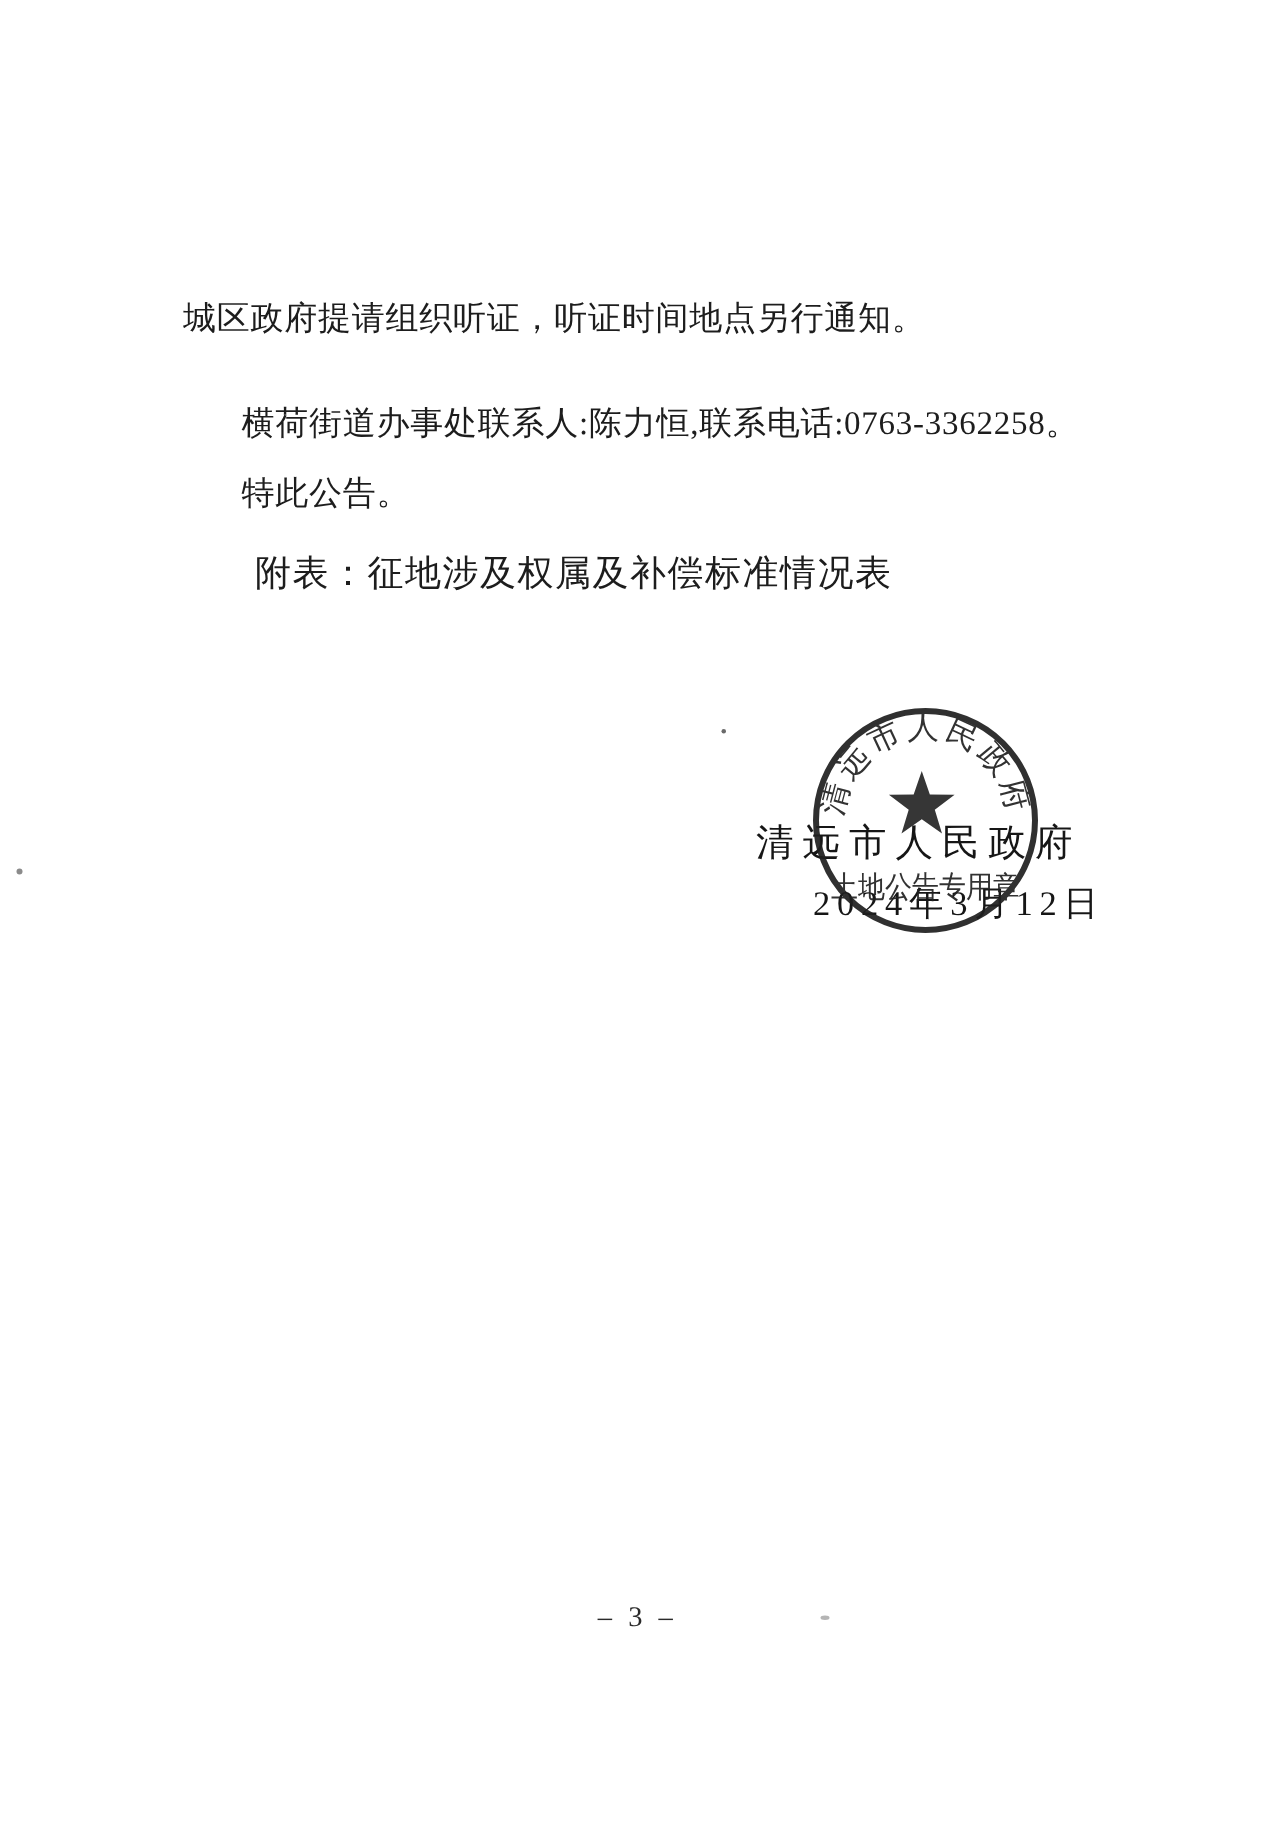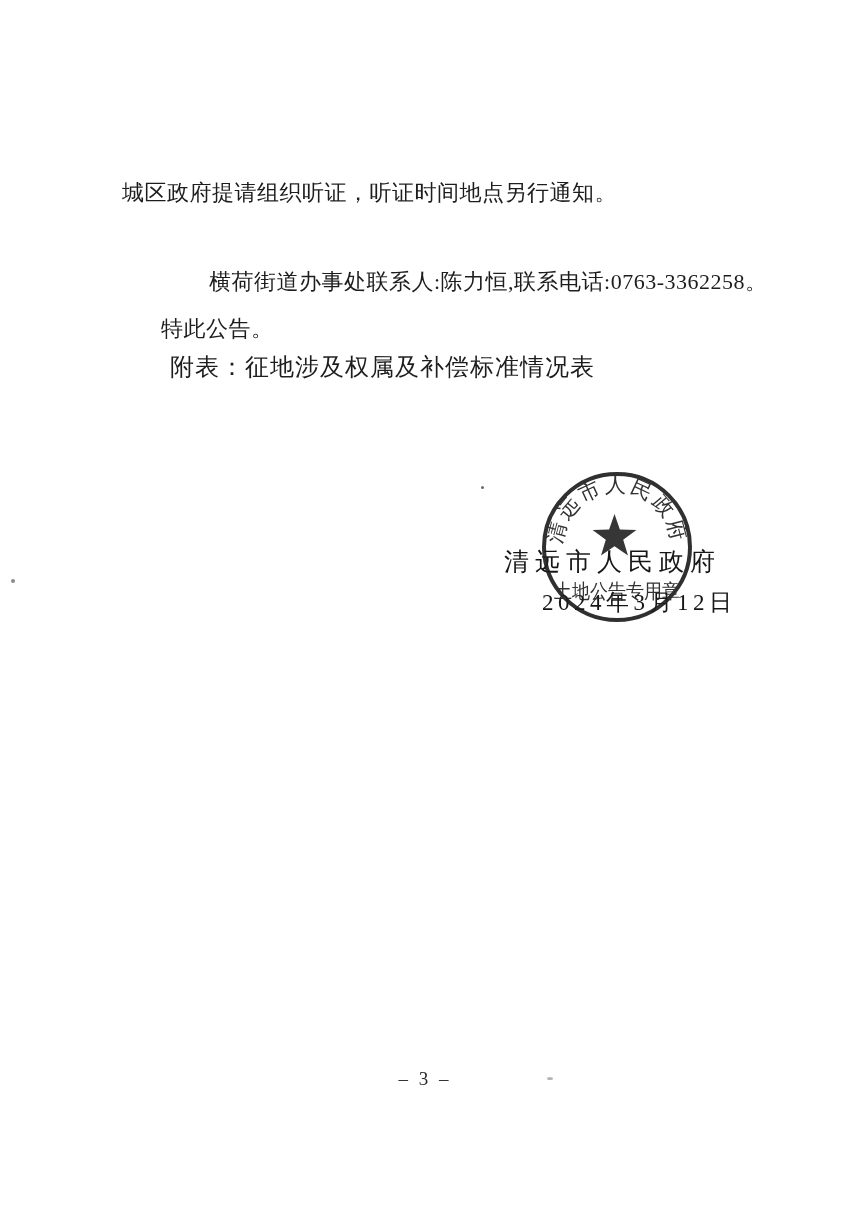--- a/index.html
+++ b/index.html
@@ -2,25 +2,25 @@
 <html><head>
 <meta charset="utf-8">
 <style>
   html,body{margin:0;padding:0;background:#e8e8e8;}
   .page{
     position:relative;width:850px;height:1217px;margin:0 auto;
     background:#ffffff;color:#1d1d1d;overflow:hidden;
     font-family:"Liberation Serif","DejaVu Serif",serif;
   }
   .line{position:absolute;margin:0;font-size:22px;line-height:1.15;white-space:nowrap;letter-spacing:0.5px;}
-  .l1{left:122px;top:180px;text-align:center;}
+  .l1{left:122px;top:199px;text-align:center;}
   .l2{left:161px;top:227px;}
-  .l3{left:161px;top:269px;margin-left:48px;}
+  .l3{left:161px;top:269px;}
   .l4{left:161px;top:316px;}
-  .attach{left:170px;top:354px;font-size:24px;letter-spacing:1px;}
+  .attach{left:170px;top:370px;font-size:24px;letter-spacing:1px;}
 
   .sig{position:absolute;white-space:nowrap;color:#161616;}
   .issuer{left:504px;top:545px;font-size:25px;letter-spacing:6px;}
   .date{left:542px;top:587px;font-size:23px;letter-spacing:4.5px;}
 
   .seal{position:absolute;left:540px;top:470px;width:154px;height:154px;opacity:0.92;}
   .seal text{font-family:"Liberation Serif","DejaVu Serif",serif;fill:#212121;}
   .seal .ring{fill:none;stroke:#1f1f1f;stroke-width:4;}
   .seal .star{fill:#262626;}
   .arcText{font-size:21px;letter-spacing:3px;}

